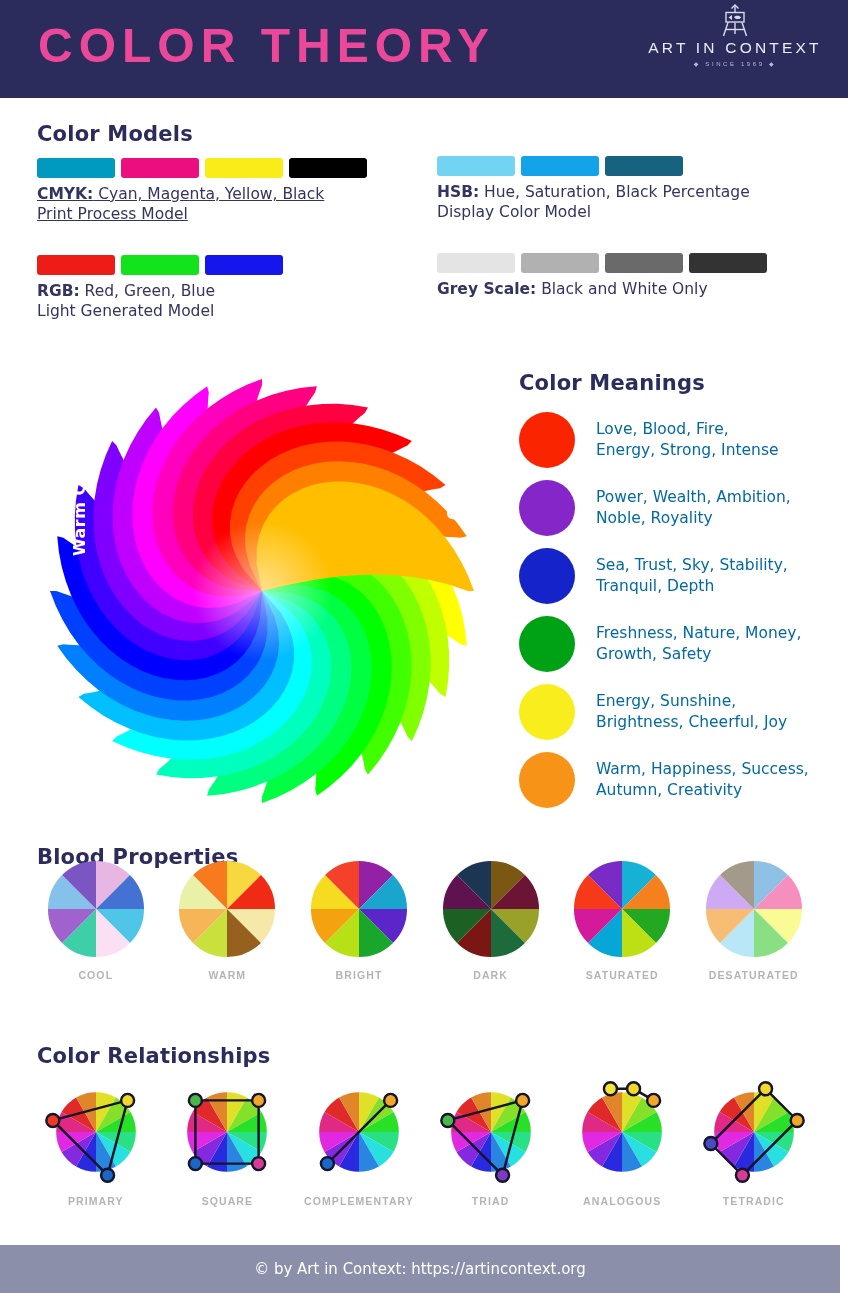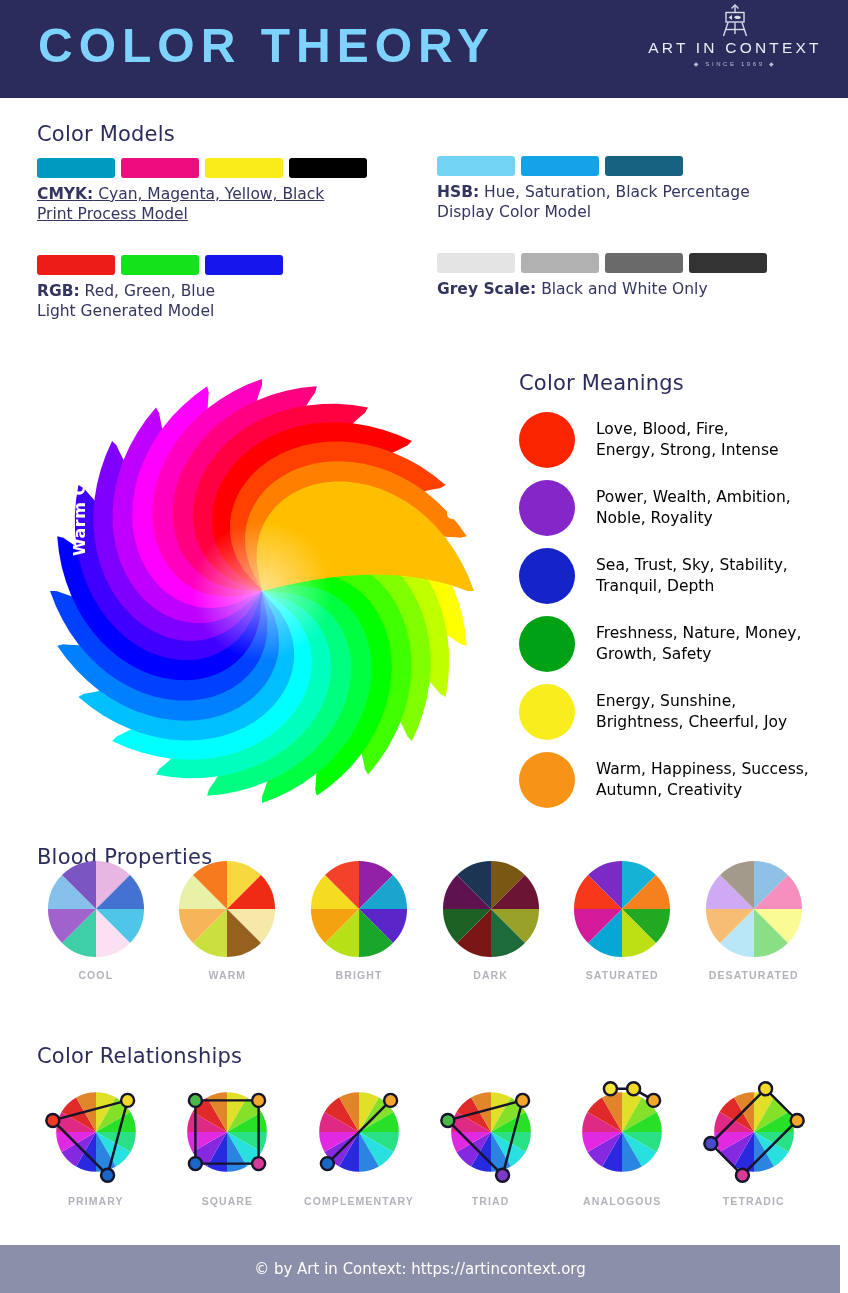--- a/index.html
+++ b/index.html
@@ -12,21 +12,21 @@
   }
   .page{position:relative;width:848px;height:1293px;background:#fff;box-sizing:border-box;}
 
   
   .header{
     position:absolute;left:0;top:0;width:848px;height:98px;
     background:#2b2c5c;
   }
   .header-title{
     position:absolute;left:38px;top:18px;
-    color:#7dd3fc;
+    color:#ec4899;
     font-size:48px;
     font-weight:bold;
     letter-spacing:6px;
     font-family:"Liberation Sans",sans-serif;
     white-space:nowrap;
   }
   .logo{
     position:absolute;right:18px;top:4px;
     width:190px;height:72px;
     text-align:center;
@@ -40,21 +40,21 @@
   .logo-since{
     margin-top:4px;font-size:6px;letter-spacing:2.6px;color:#b9bcd4;
     font-family:"Liberation Sans",sans-serif;
   }
   .logo-since .dot{font-size:6px;}
 
   
   .h2{
     color:#2b2c5c;
     font-size:21px;
-    font-weight:normal;
+    font-weight:bold;
     font-family:"DejaVu Sans","Liberation Sans",sans-serif;
     letter-spacing:.2px;
   }
   .body-text{
     color:#33355e;
     font-size:15.5px;
     line-height:20px;
     font-family:"DejaVu Sans","Liberation Sans",sans-serif;
   }
   .body-text b{font-weight:bold;}
@@ -74,21 +74,21 @@
   }
   #warm-label{left:70px;top:556px;transform:rotate(-90deg);transform-origin:left top;}
   #cool-label{left:444px;top:520px;transform:rotate(-90deg);transform-origin:left top;}
 
   
   #color-meanings-title{position:absolute;left:519px;top:371px;}
   #meaning-list{position:absolute;left:519px;top:406px;width:320px;}
   .meaning-row{display:flex;align-items:center;height:68px;}
   .meaning-dot{width:56px;height:56px;border-radius:50%;flex:0 0 56px;}
   .meaning-text{
-    margin-left:21px;color:#000000;font-size:15.5px;line-height:21px;
+    margin-left:21px;color:#0369a1;font-size:15.5px;line-height:21px;
     font-family:"DejaVu Sans","Liberation Sans",sans-serif;
   }
 
   
   #color-properties-title{position:absolute;left:37px;top:845px;}
   #properties-grid{position:absolute;left:30px;top:860px;width:790px;display:flex;}
   #color-relationships-title{position:absolute;left:37px;top:1044px;}
   #relationships-grid{position:absolute;left:30px;top:1080px;width:790px;display:flex;}
   .mini-cell{width:131.6px;text-align:center;}
   .mini-cap{

